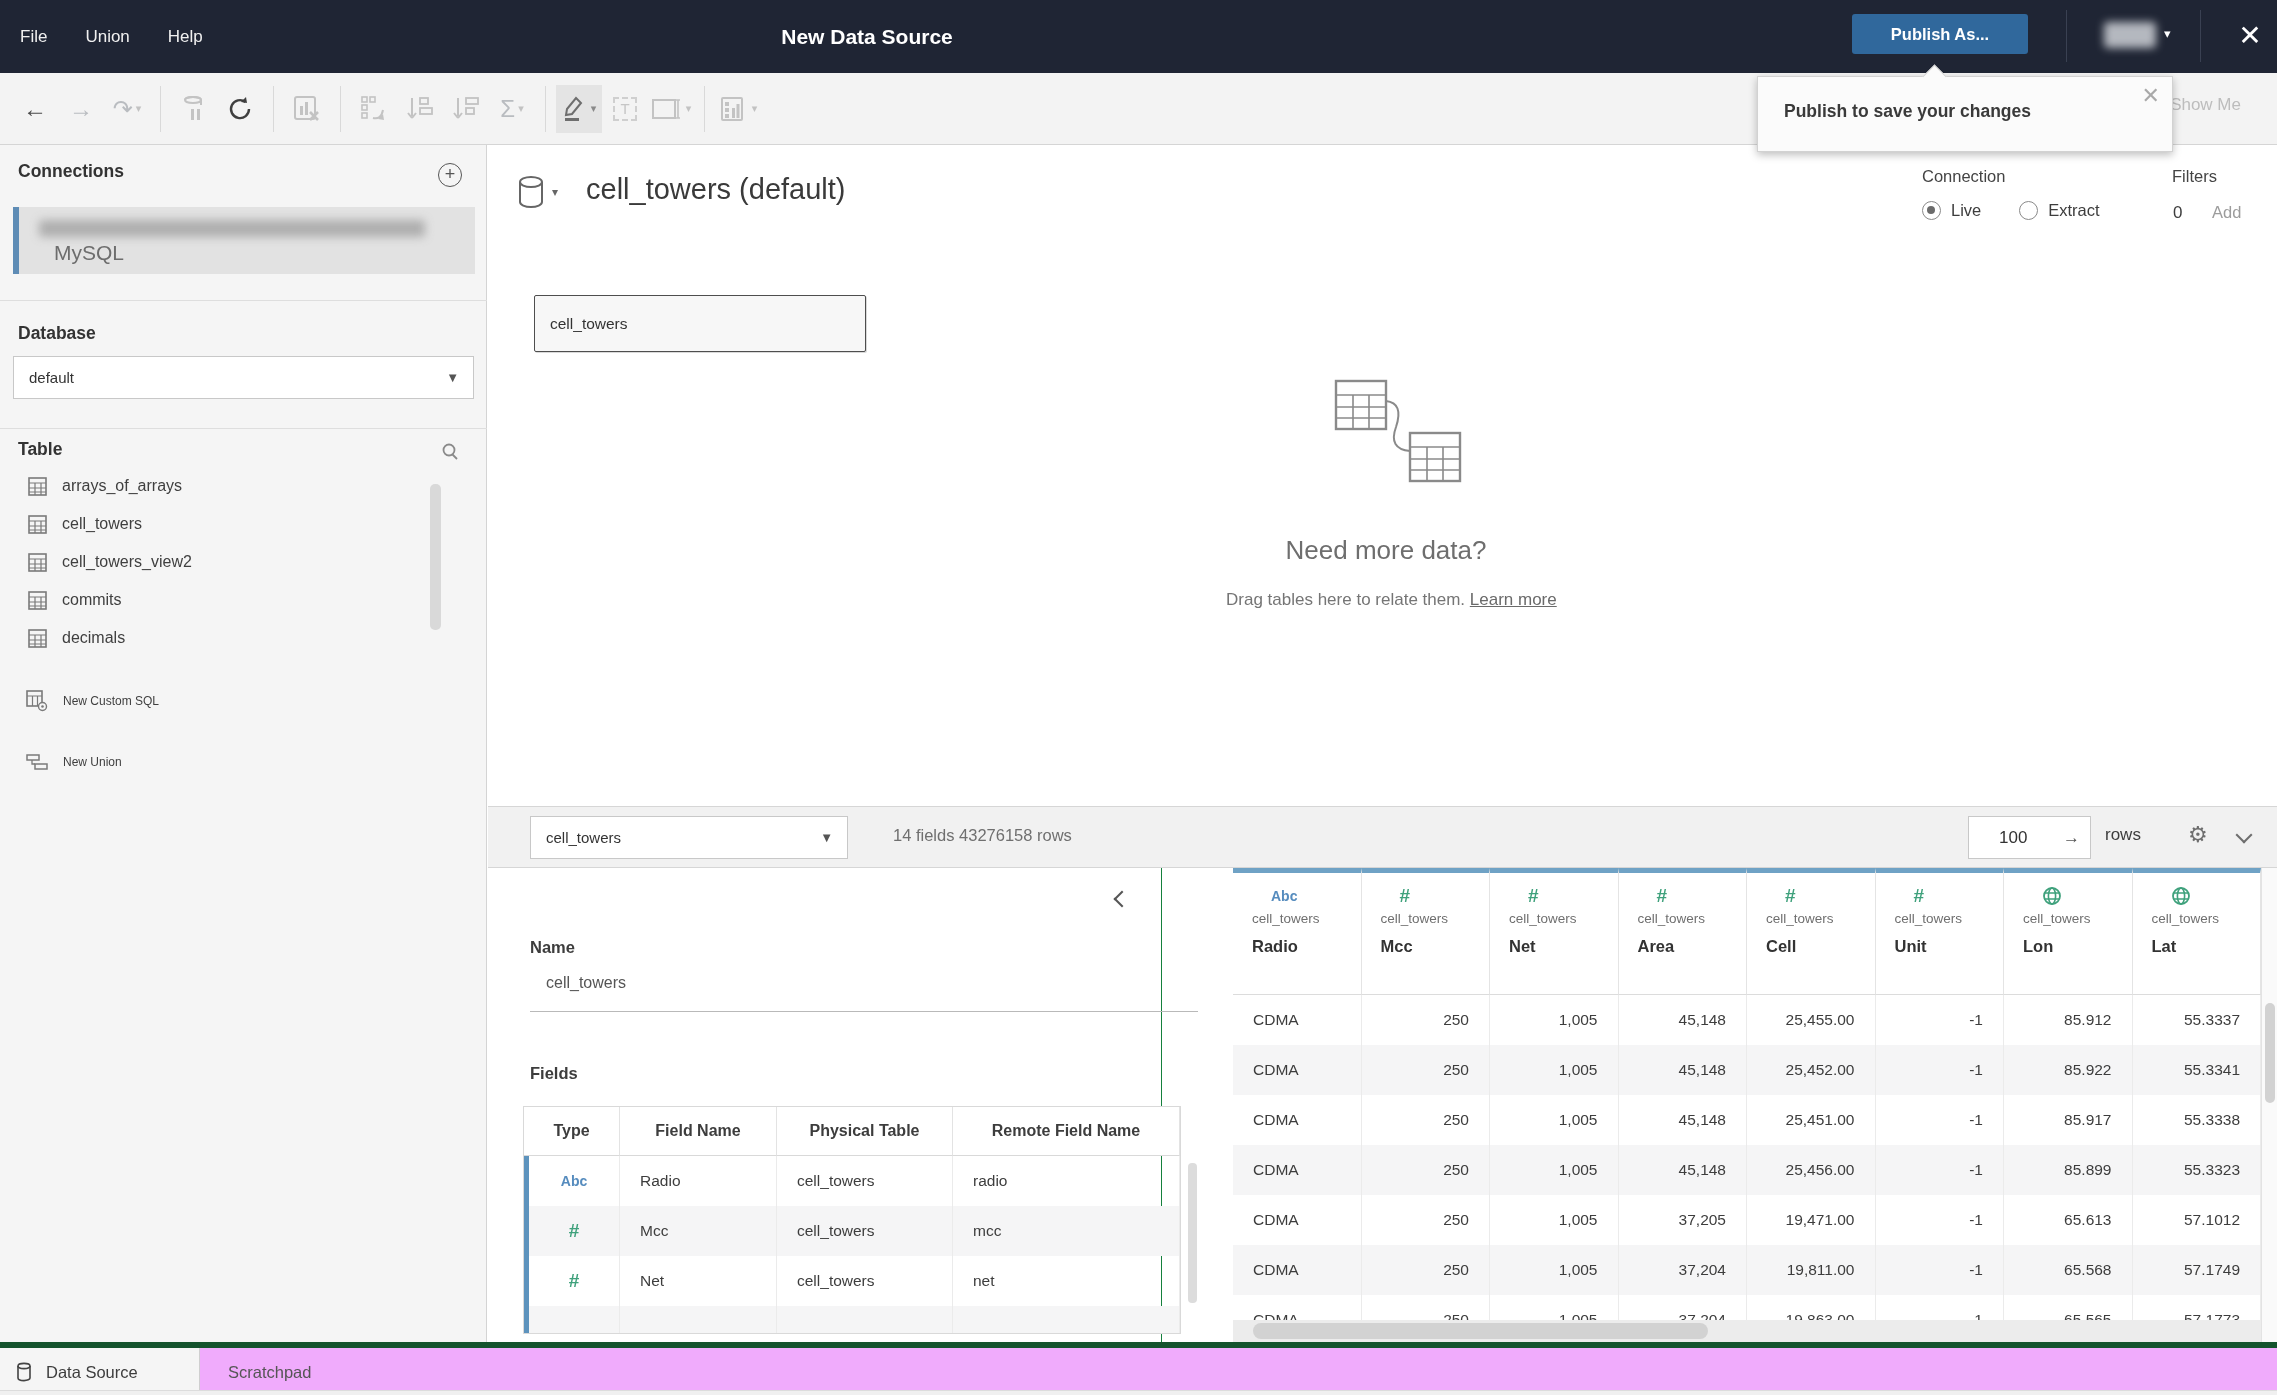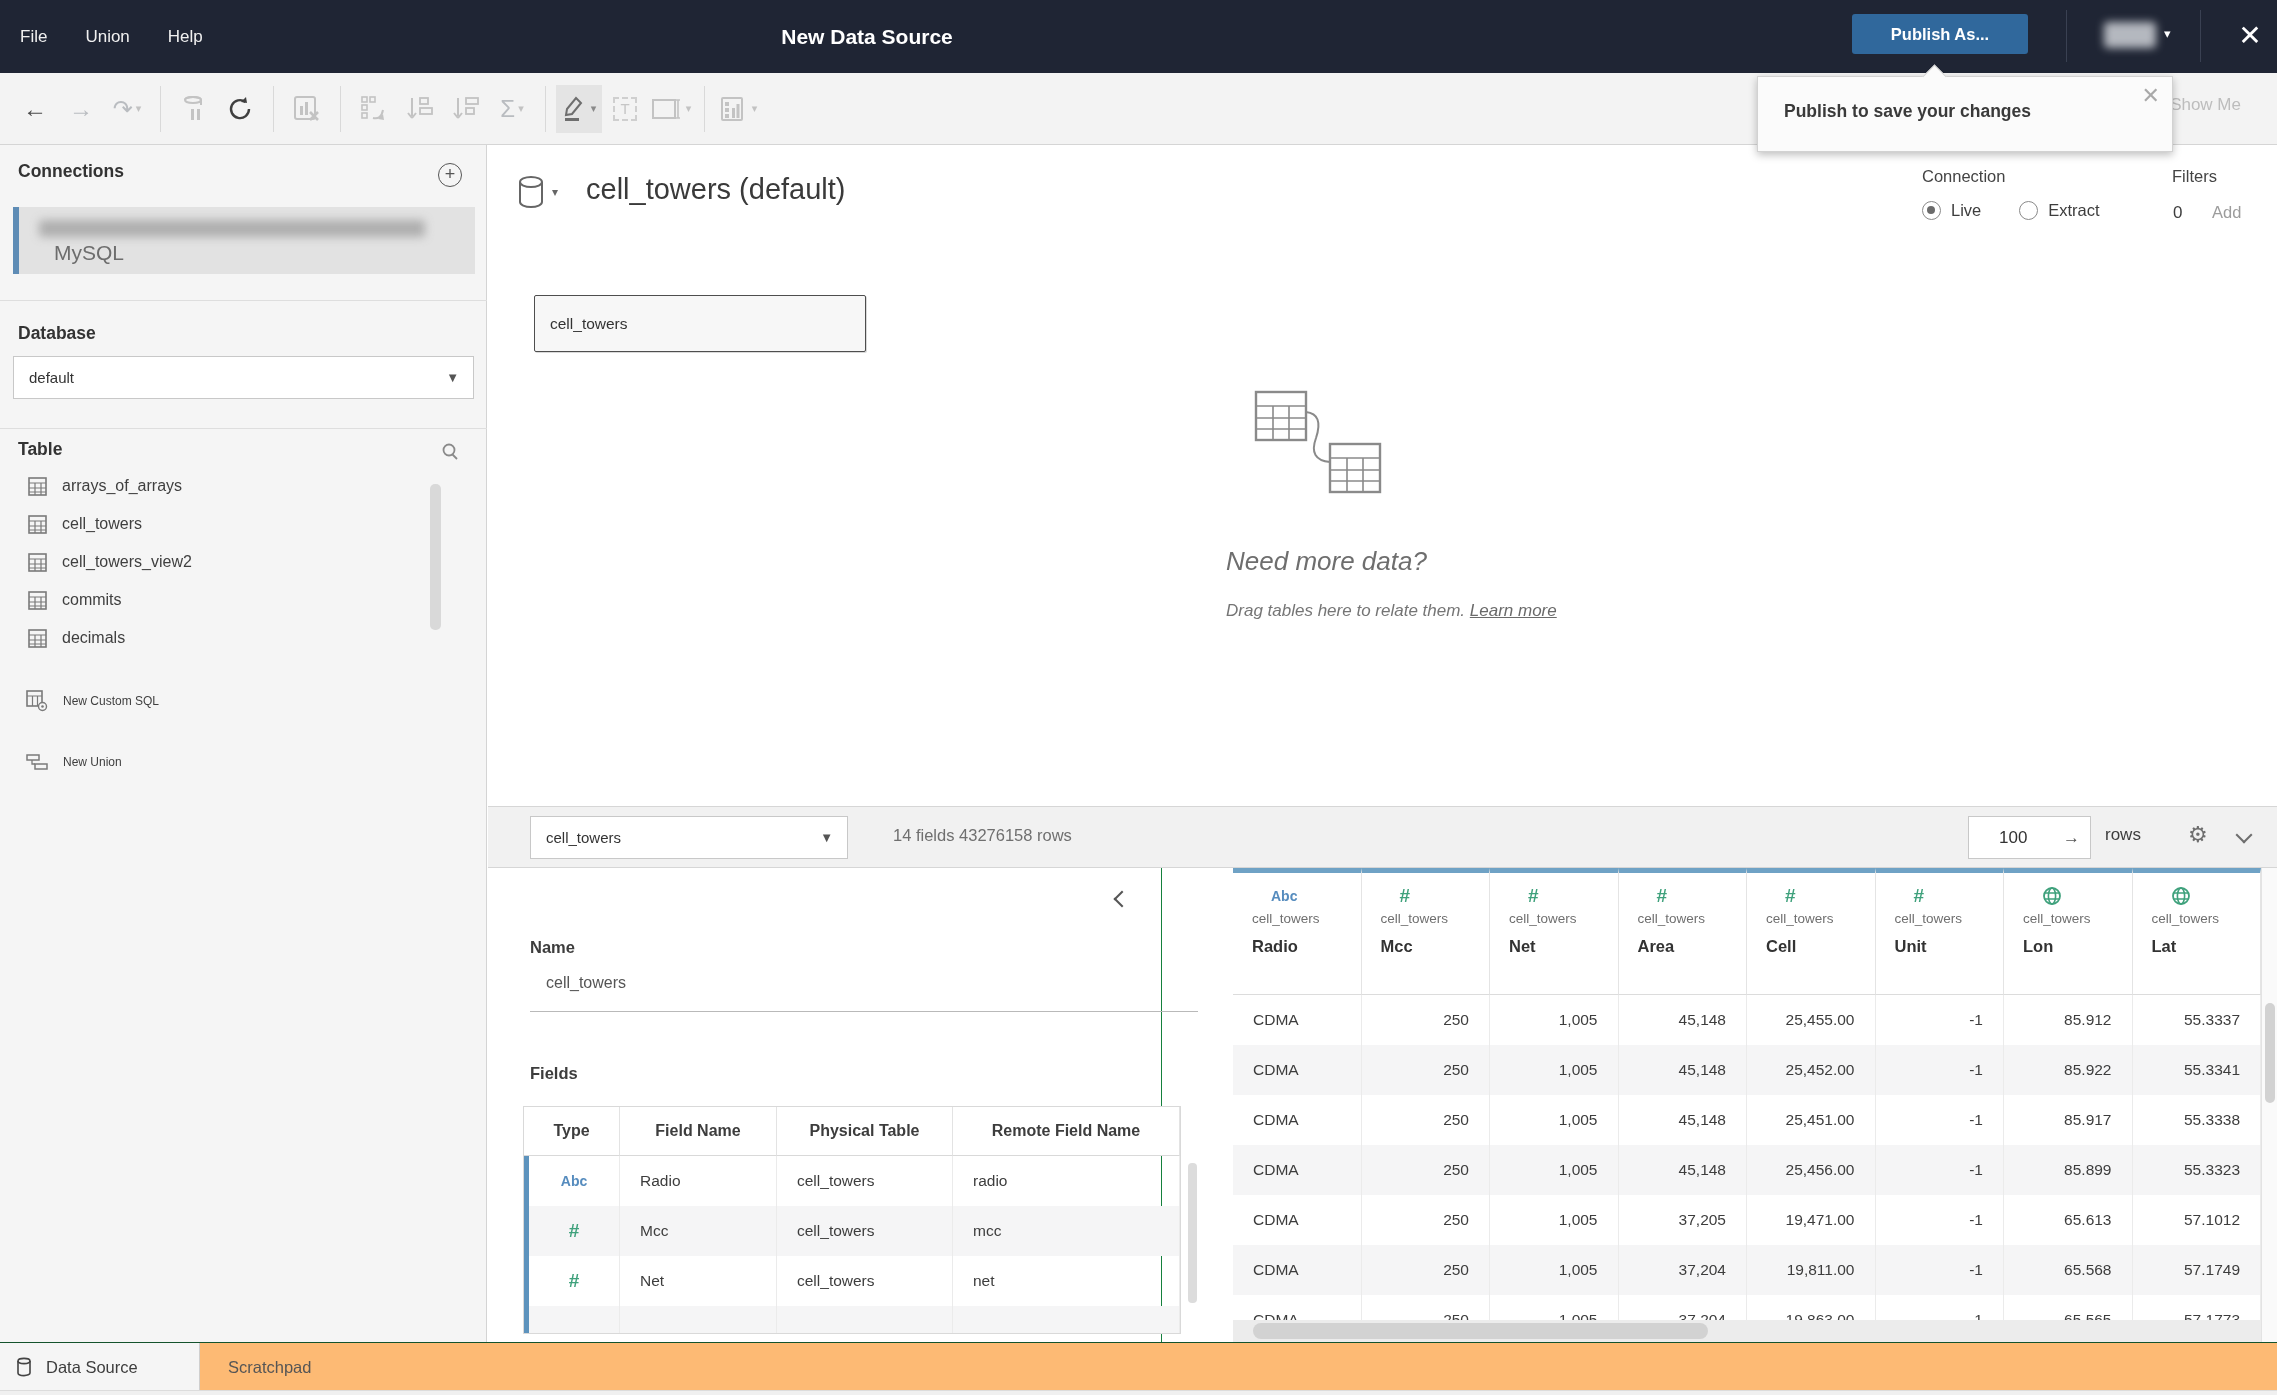--- a/index.html
+++ b/index.html
@@ -80,21 +80,21 @@
   .conn-label { position:absolute; left:1434px; top:22px; font-size:16.5px; color:#444; }
   .filters-label { position:absolute; left:1684px; top:22px; font-size:16.5px; color:#444; }
   .radio-row { position:absolute; left:1434px; top:56px; display:flex; align-items:center; gap:10px; }
   .radio { width:19px; height:19px; border:1.5px solid #8a8a8a; border-radius:50%; background:#fff;
            position:relative; }
   .radio.sel::after { content:""; position:absolute; left:4px; top:4px; width:8px; height:8px;
                       border-radius:50%; background:#6b6b6b; }
   .radio-label { font-size:16.5px; color:#3d3d3d; margin-right:28px; }
   .filters-count { position:absolute; left:1685px; top:58px; font-size:17px; color:#3d3d3d; }
   .filters-add { position:absolute; left:1724px; top:58px; font-size:16.5px; color:#9c9c9c; }
-  .empty { position:absolute; left:738px; top:241px; width:320px; text-align:left;font-style:italic; }
+  .empty { position:absolute; left:738px; top:230px; width:320px; text-align:center; }
   .empty-title { font-size:26px; color:#6e6e6e; margin-top:28px; }
   .empty-sub { font-size:17px; color:#757575; margin-top:24px; white-space:nowrap; }
   .empty-sub a { color:#6a6a6a; text-decoration:underline; }
 
   
   .strip { position:absolute; left:488px; top:806px; width:1789px; height:62px; background:#f1f1f1;
            border-top:1px solid #d6d6d6; border-bottom:1px solid #d6d6d6; }
   .strip-select { position:absolute; left:42px; top:9px; width:318px; height:43px; background:#fff;
                   border:1px solid #c8c8c8; font-size:15px; color:#333; line-height:41px; padding-left:15px; }
   .strip-select .caret { position:absolute; right:14px; color:#555; font-size:13px; }
@@ -148,22 +148,22 @@
   .g-cell:first-child { justify-content:flex-start; padding-left:20px; }
   .g-hscroll-band { position:absolute; left:0; top:452px; width:1028px; height:22px; background:#ececec; }
   .g-hscroll { position:absolute; left:20px; top:455px; width:455px; height:16px; background:#d2d2d2;
                border-radius:8px; }
   .g-vscroll { position:absolute; left:2261px; top:868px; width:16px; height:474px; background:#fafafa;
                border-left:1px solid #e3e3e3; }
   .g-vthumb { position:absolute; left:3px; top:135px; width:10px; height:100px; background:#d2d2d2;
               border-radius:5px; }
 
   
-  .tabbar { position:absolute; left:0; top:1342px; width:2277px; height:48px; background:#fdba74;
-            border-top:1px solid #14532d; }
+  .tabbar { position:absolute; left:0; top:1342px; width:2277px; height:48px; background:#f0abfc;
+            border-top:6px solid #14532d; }
   .tab { position:absolute; top:0; height:48px; display:flex; align-items:center; gap:14px;
          font-size:16.5px; color:#3d3d3d; }
   .tab.active { left:0; width:200px; background:#f5f5f5; border-right:1px solid #cfcfcf; padding-left:16px; }
   .tab.inactive { left:200px; width:230px; color:#555; padding-left:28px; }
   .statusstrip { position:absolute; left:0; top:1390px; width:2277px; height:5px; background:#f0f0f0;
                  border-top:1px solid #dcdcdc; }
 </style>
 </head>
 <body>
 

